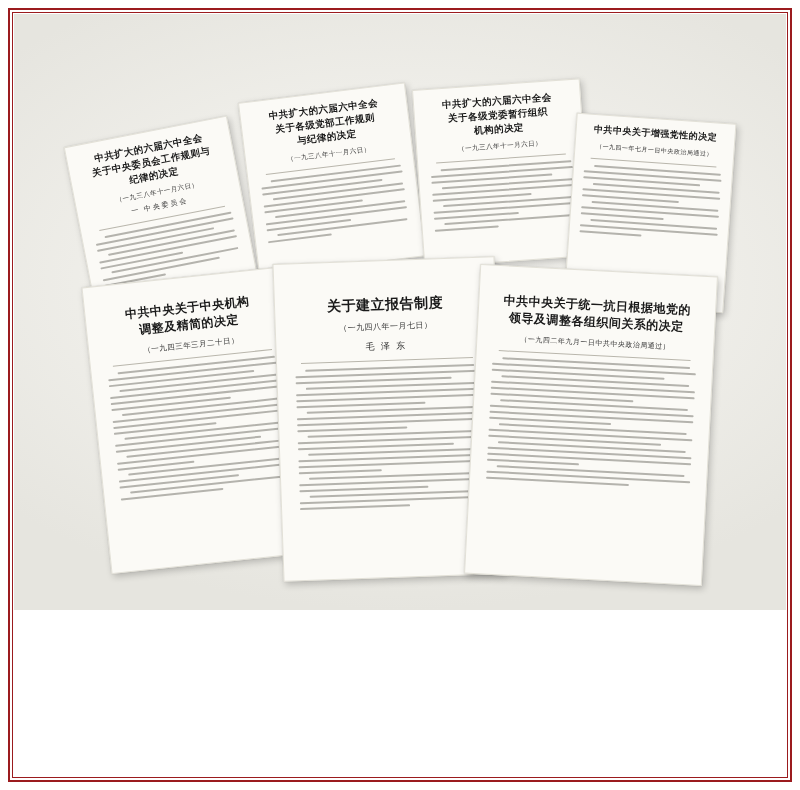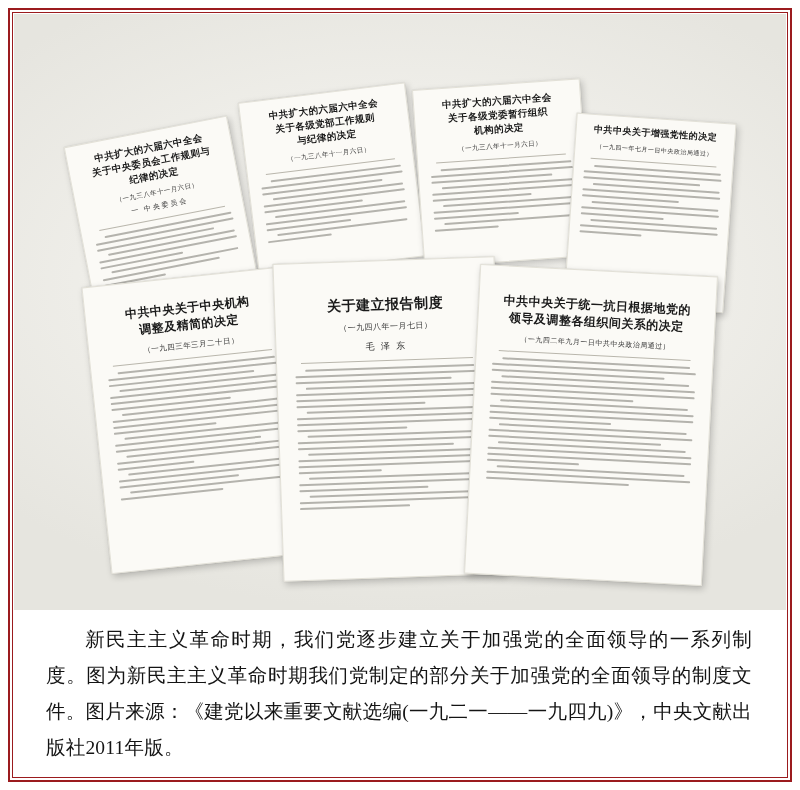--- a/index.html
+++ b/index.html
@@ -337,17 +337,14 @@
           <div class="ln s45"></div>
           <div class="ln s92 i"></div>
             <div class="ln s100"></div>
             <div class="ln s70"></div>
         </div>
       </div>
     </div>
 
   </div>
 
-  <div class="caption">
-    <span class="indent"></span><span>新民主主义革命时期，我们党逐步建立关于加强党的全面领导的一系列制度。图为新民主主义革命时期我们党制定的部分关于加强党的全面领导的制度文件。图片来源：《建党以来重要文献选编(一九二一——一九四九)》，中央文献出版社2011年版。</span>
-  </div>
 
 </div>
 
 </body></html>

